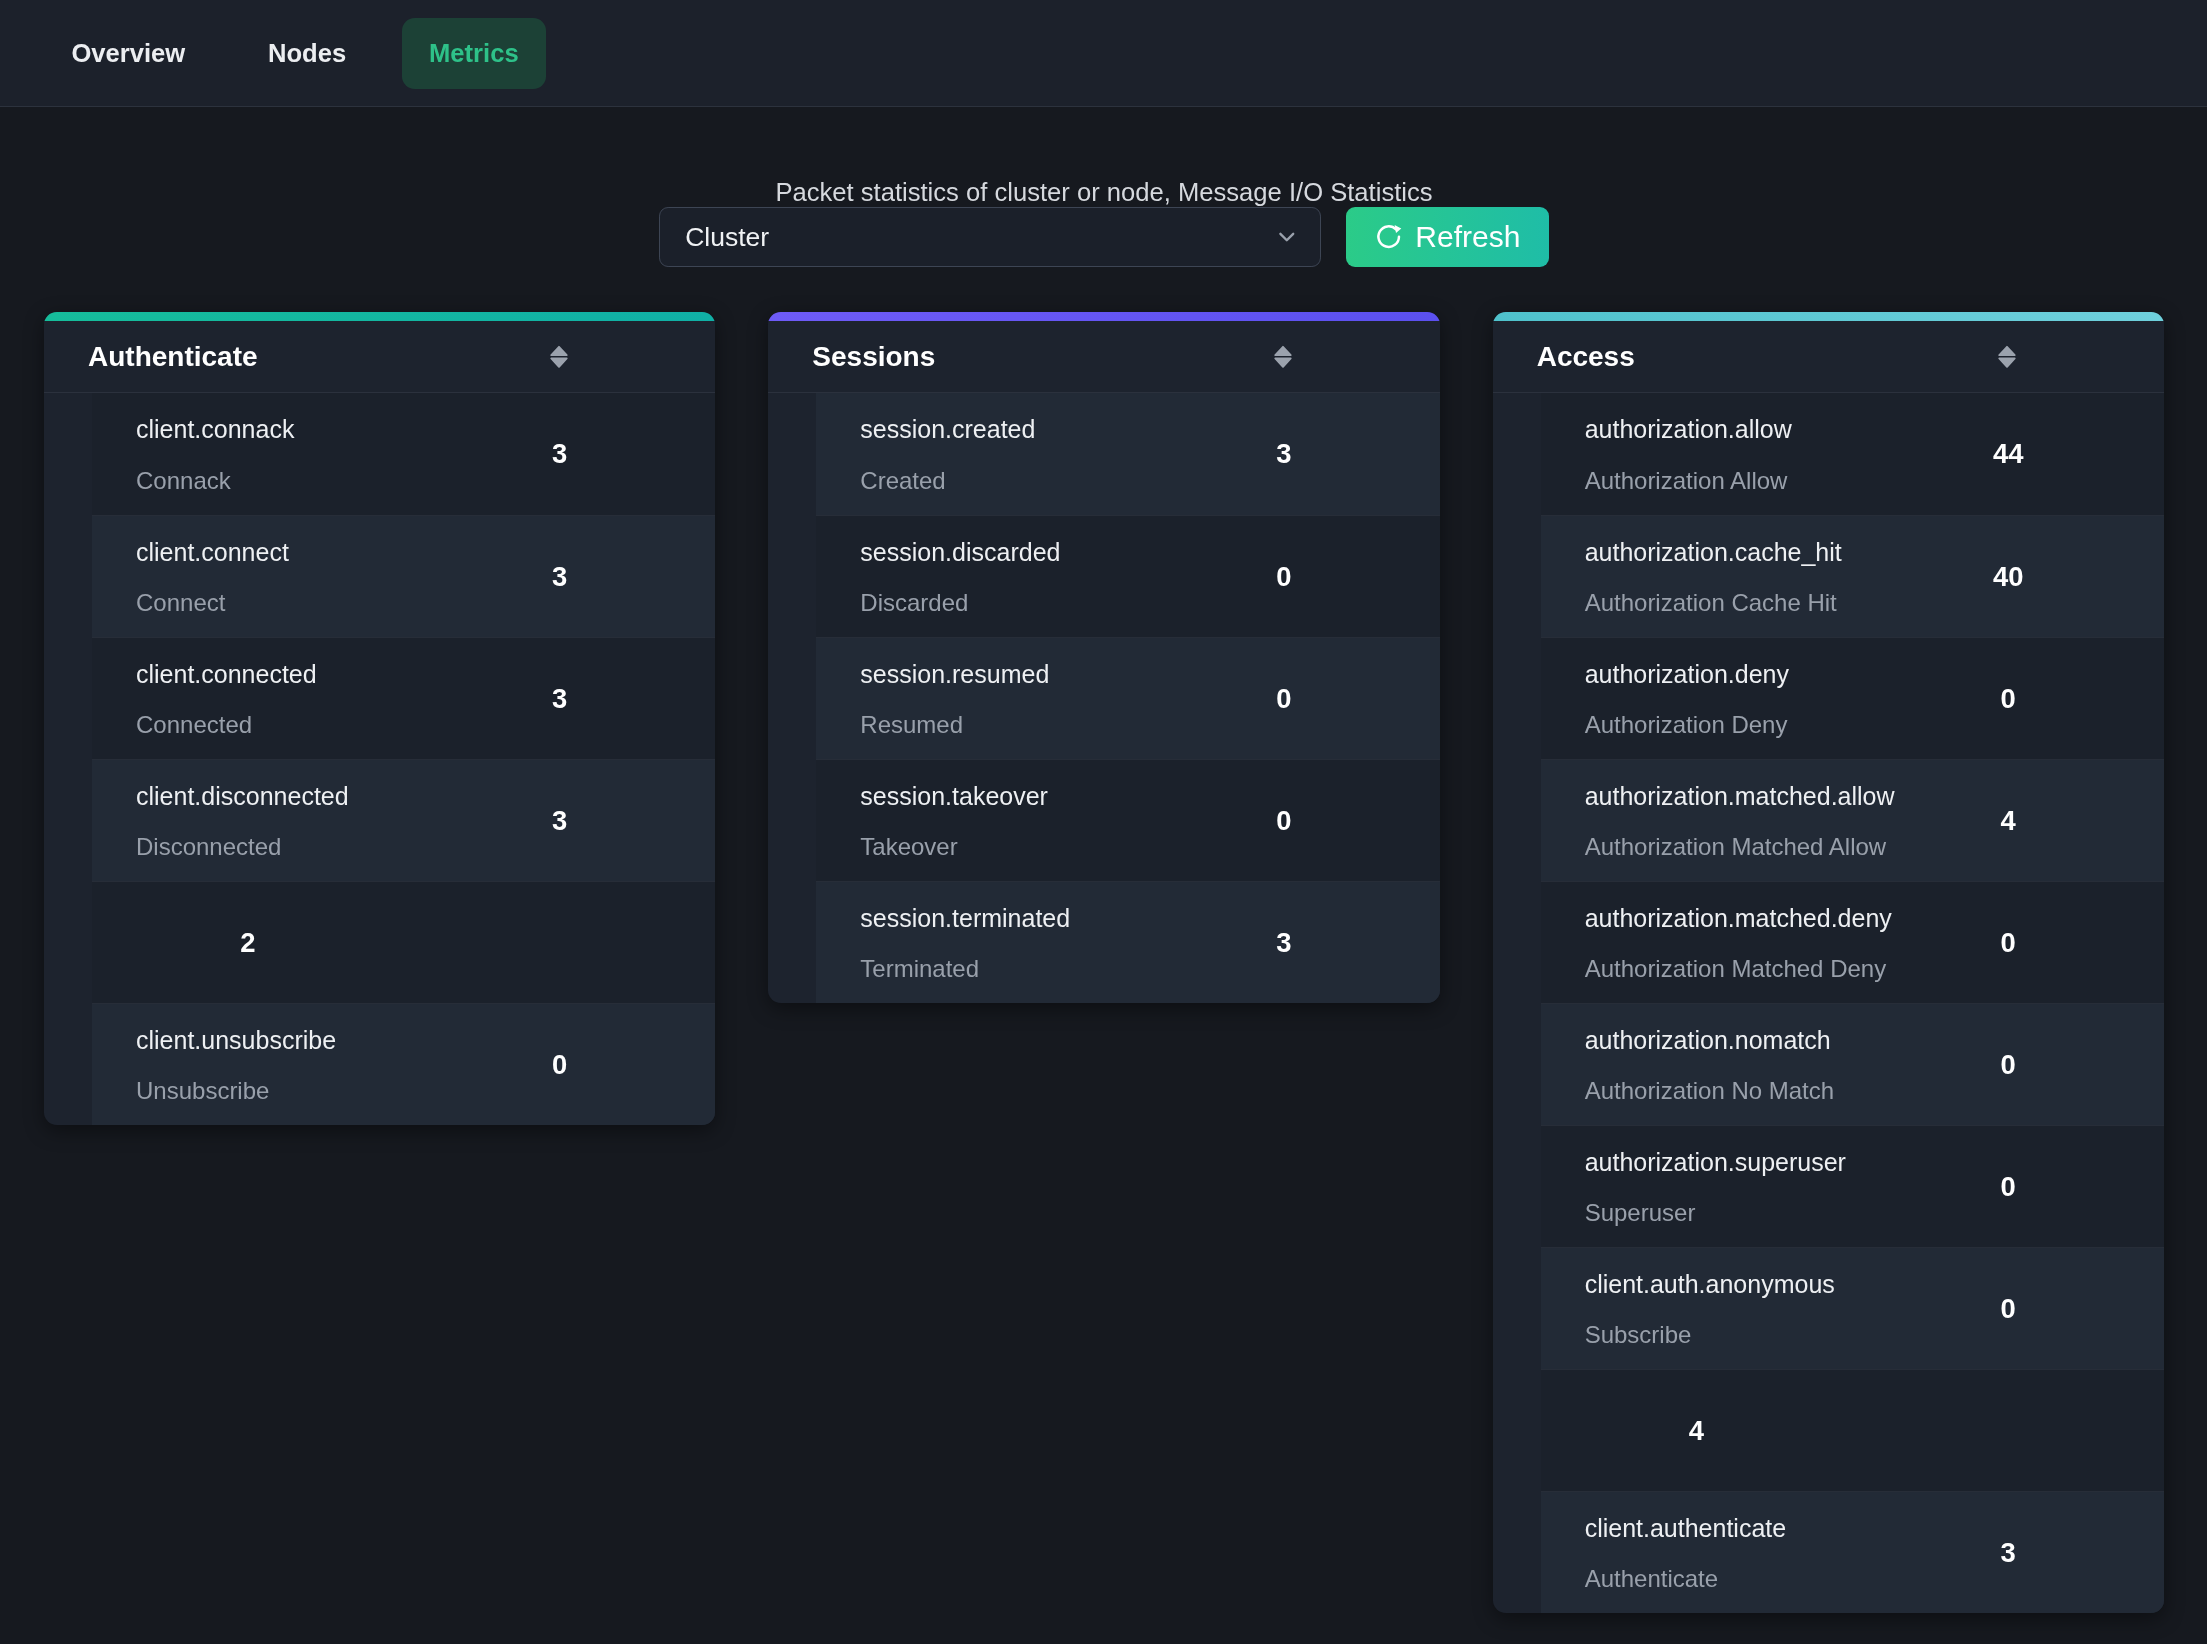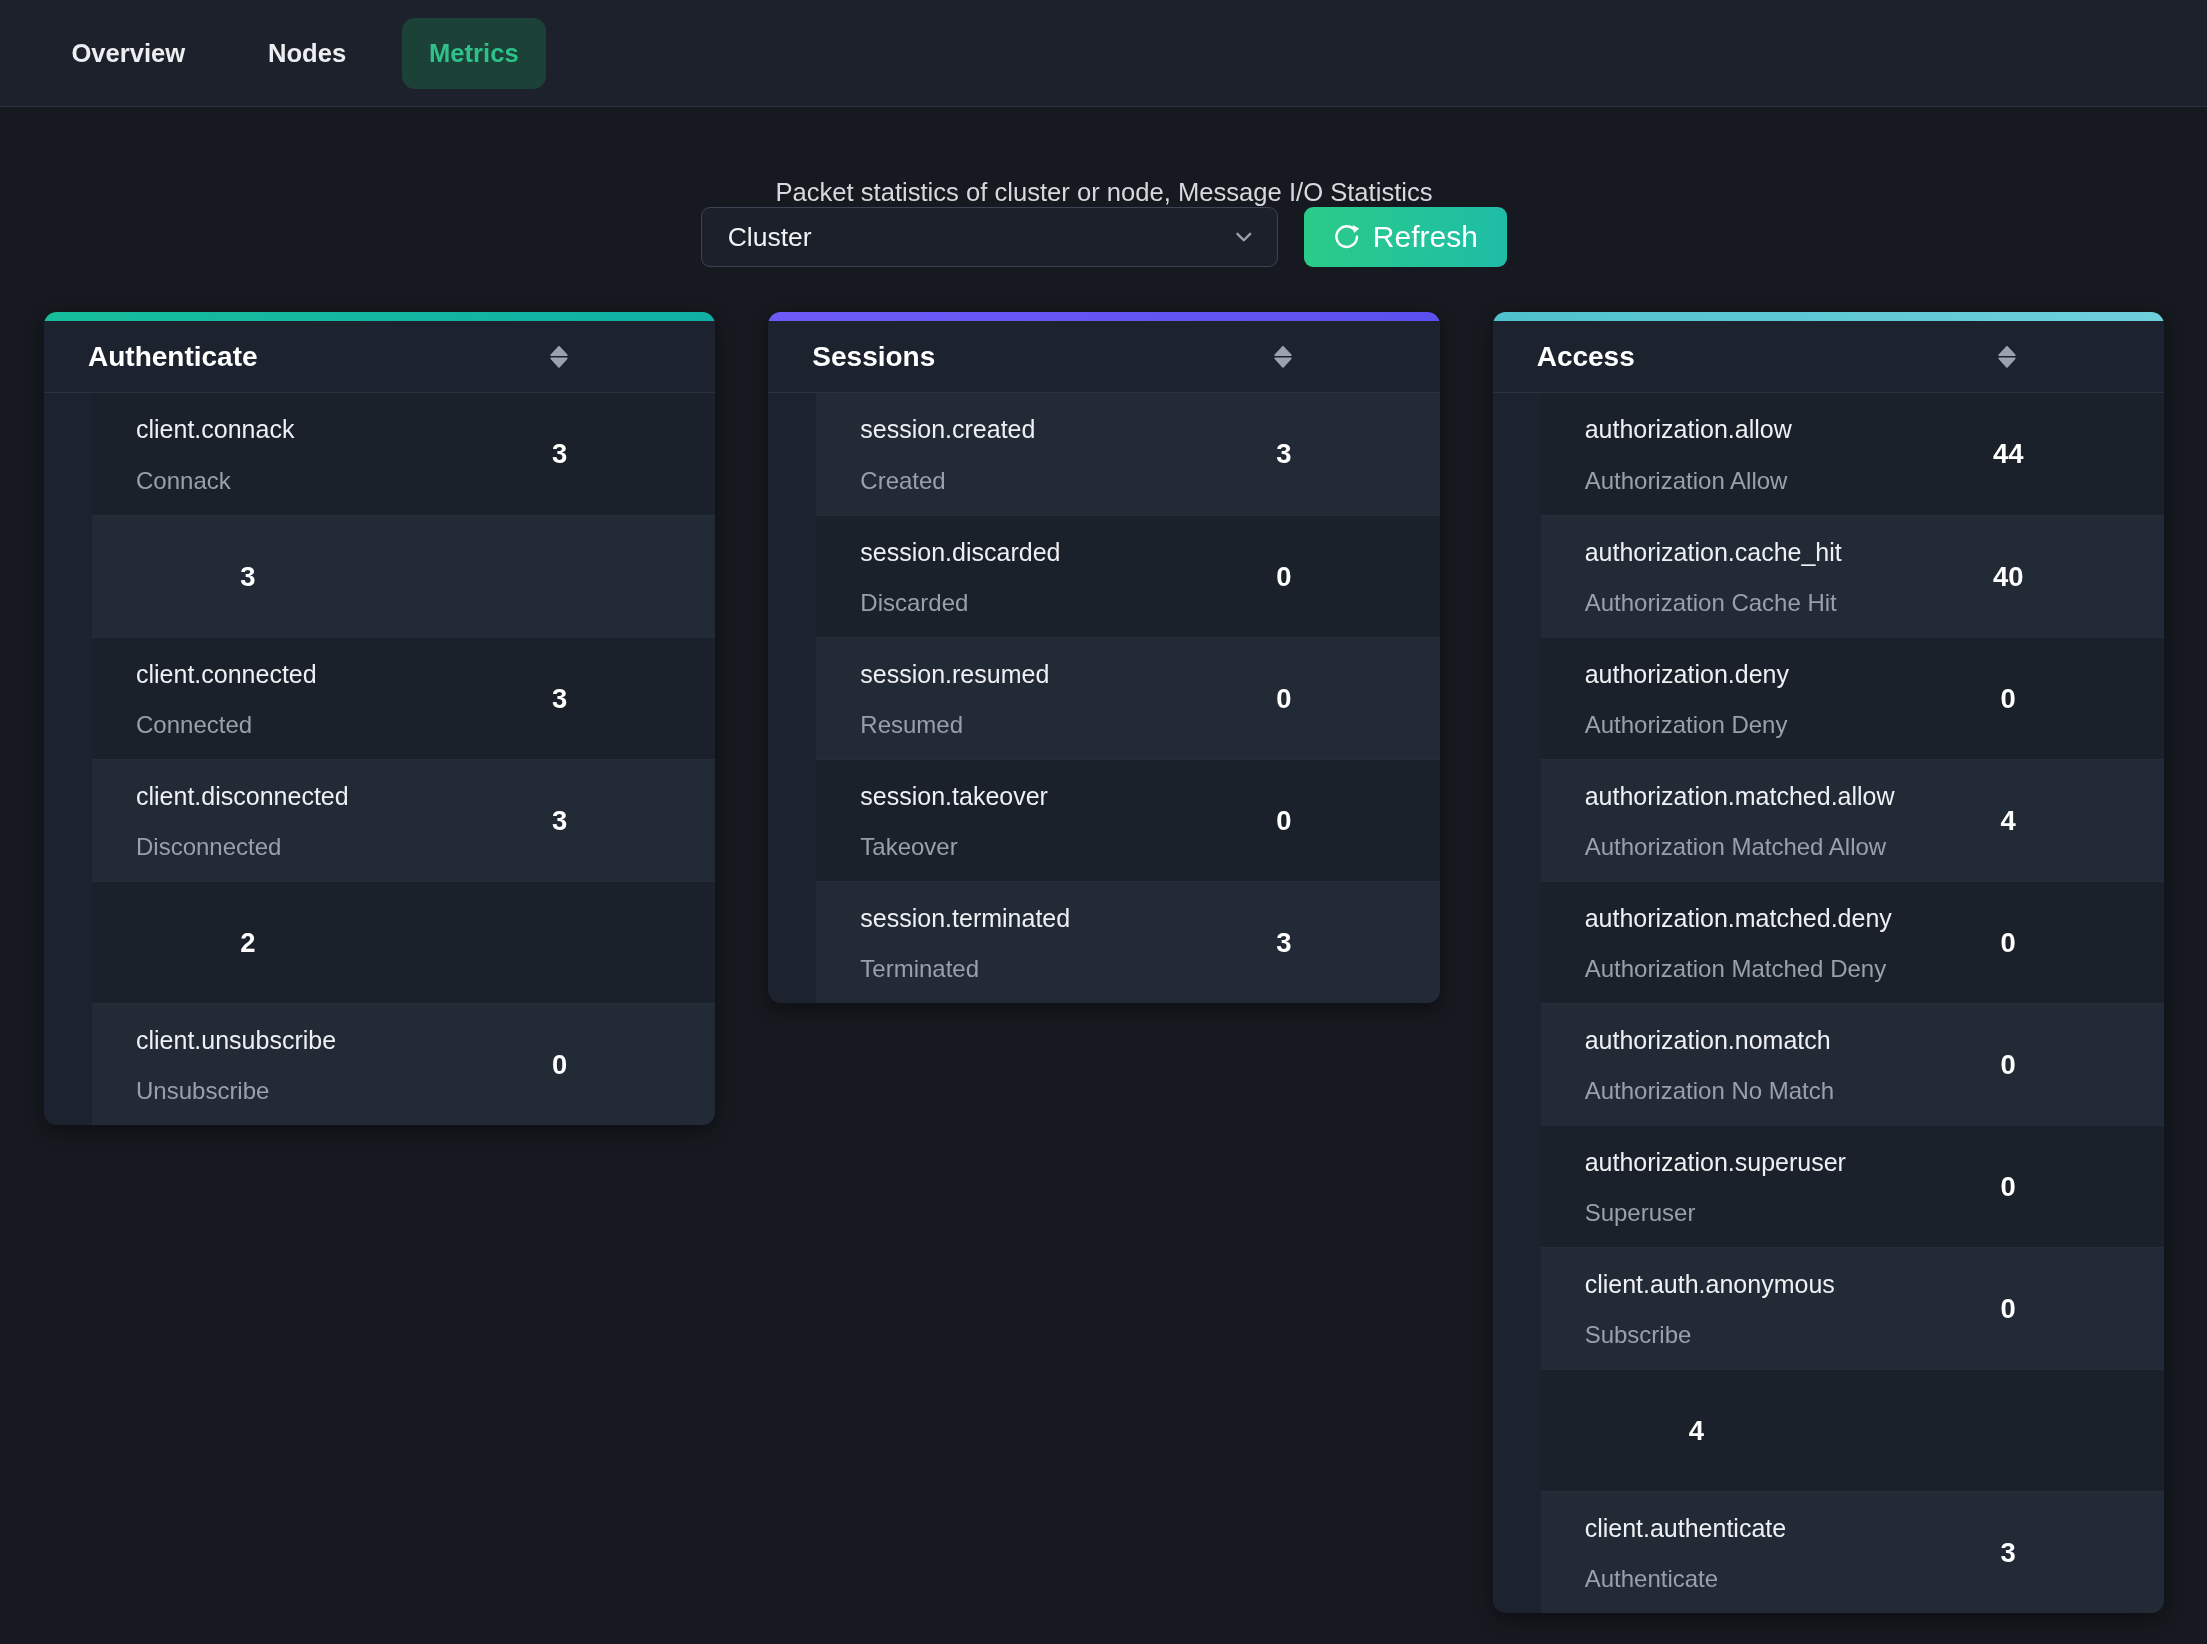--- a/index.html
+++ b/index.html
@@ -25,21 +25,21 @@
   .tab.active{background:#1c4136;color:#2ec189;}
   
   .toolbar{
     display:flex;justify-content:space-between;align-items:center;
     margin:71px 44px 0;
     flex-direction:column;
   }
   .subtitle{margin:0;font-size:25.6px;color:#d6d9de;}
   .controls{display:flex;align-items:center;gap:25.6px;}
   .select{
-    width:577px;height:60px;box-sizing:border-box;
+    width:662px;height:60px;box-sizing:border-box;
     border:1.8px solid #3d4554;border-radius:9.1px;background:#1b202a;
     display:flex;align-items:center;justify-content:space-between;
     padding:0 20px 0 25.6px;font-size:26.5px;color:#f0f2f4;cursor:pointer;
   }
   .refresh-btn{
     height:60px;padding:0 29px;border:none;border-radius:9.1px;
     display:flex;align-items:center;gap:12.8px;cursor:pointer;
     font-family:inherit;font-size:30px;font-weight:500;color:#fff;
     background:linear-gradient(90deg,#2bcb88,#1fbda7);
   }
@@ -134,20 +134,24 @@
           <div class="row">
     <div class="row-main">
       <div class="metric-key">client.connack</div>
       <div class="metric-label">Connack</div>
     </div>
     <div class="value-col">
       <span class="metric-value">3</span>
     </div>
   </div>
           <div class="row">
+    <div class="row-main">
+      <div class="metric-key">client.connect</div>
+      <div class="metric-label">Connect</div>
+    </div>
     <div class="value-col">
       <span class="metric-value">3</span>
     </div>
   </div>
           <div class="row">
     <div class="row-main">
       <div class="metric-key">client.connected</div>
       <div class="metric-label">Connected</div>
     </div>
     <div class="value-col">

